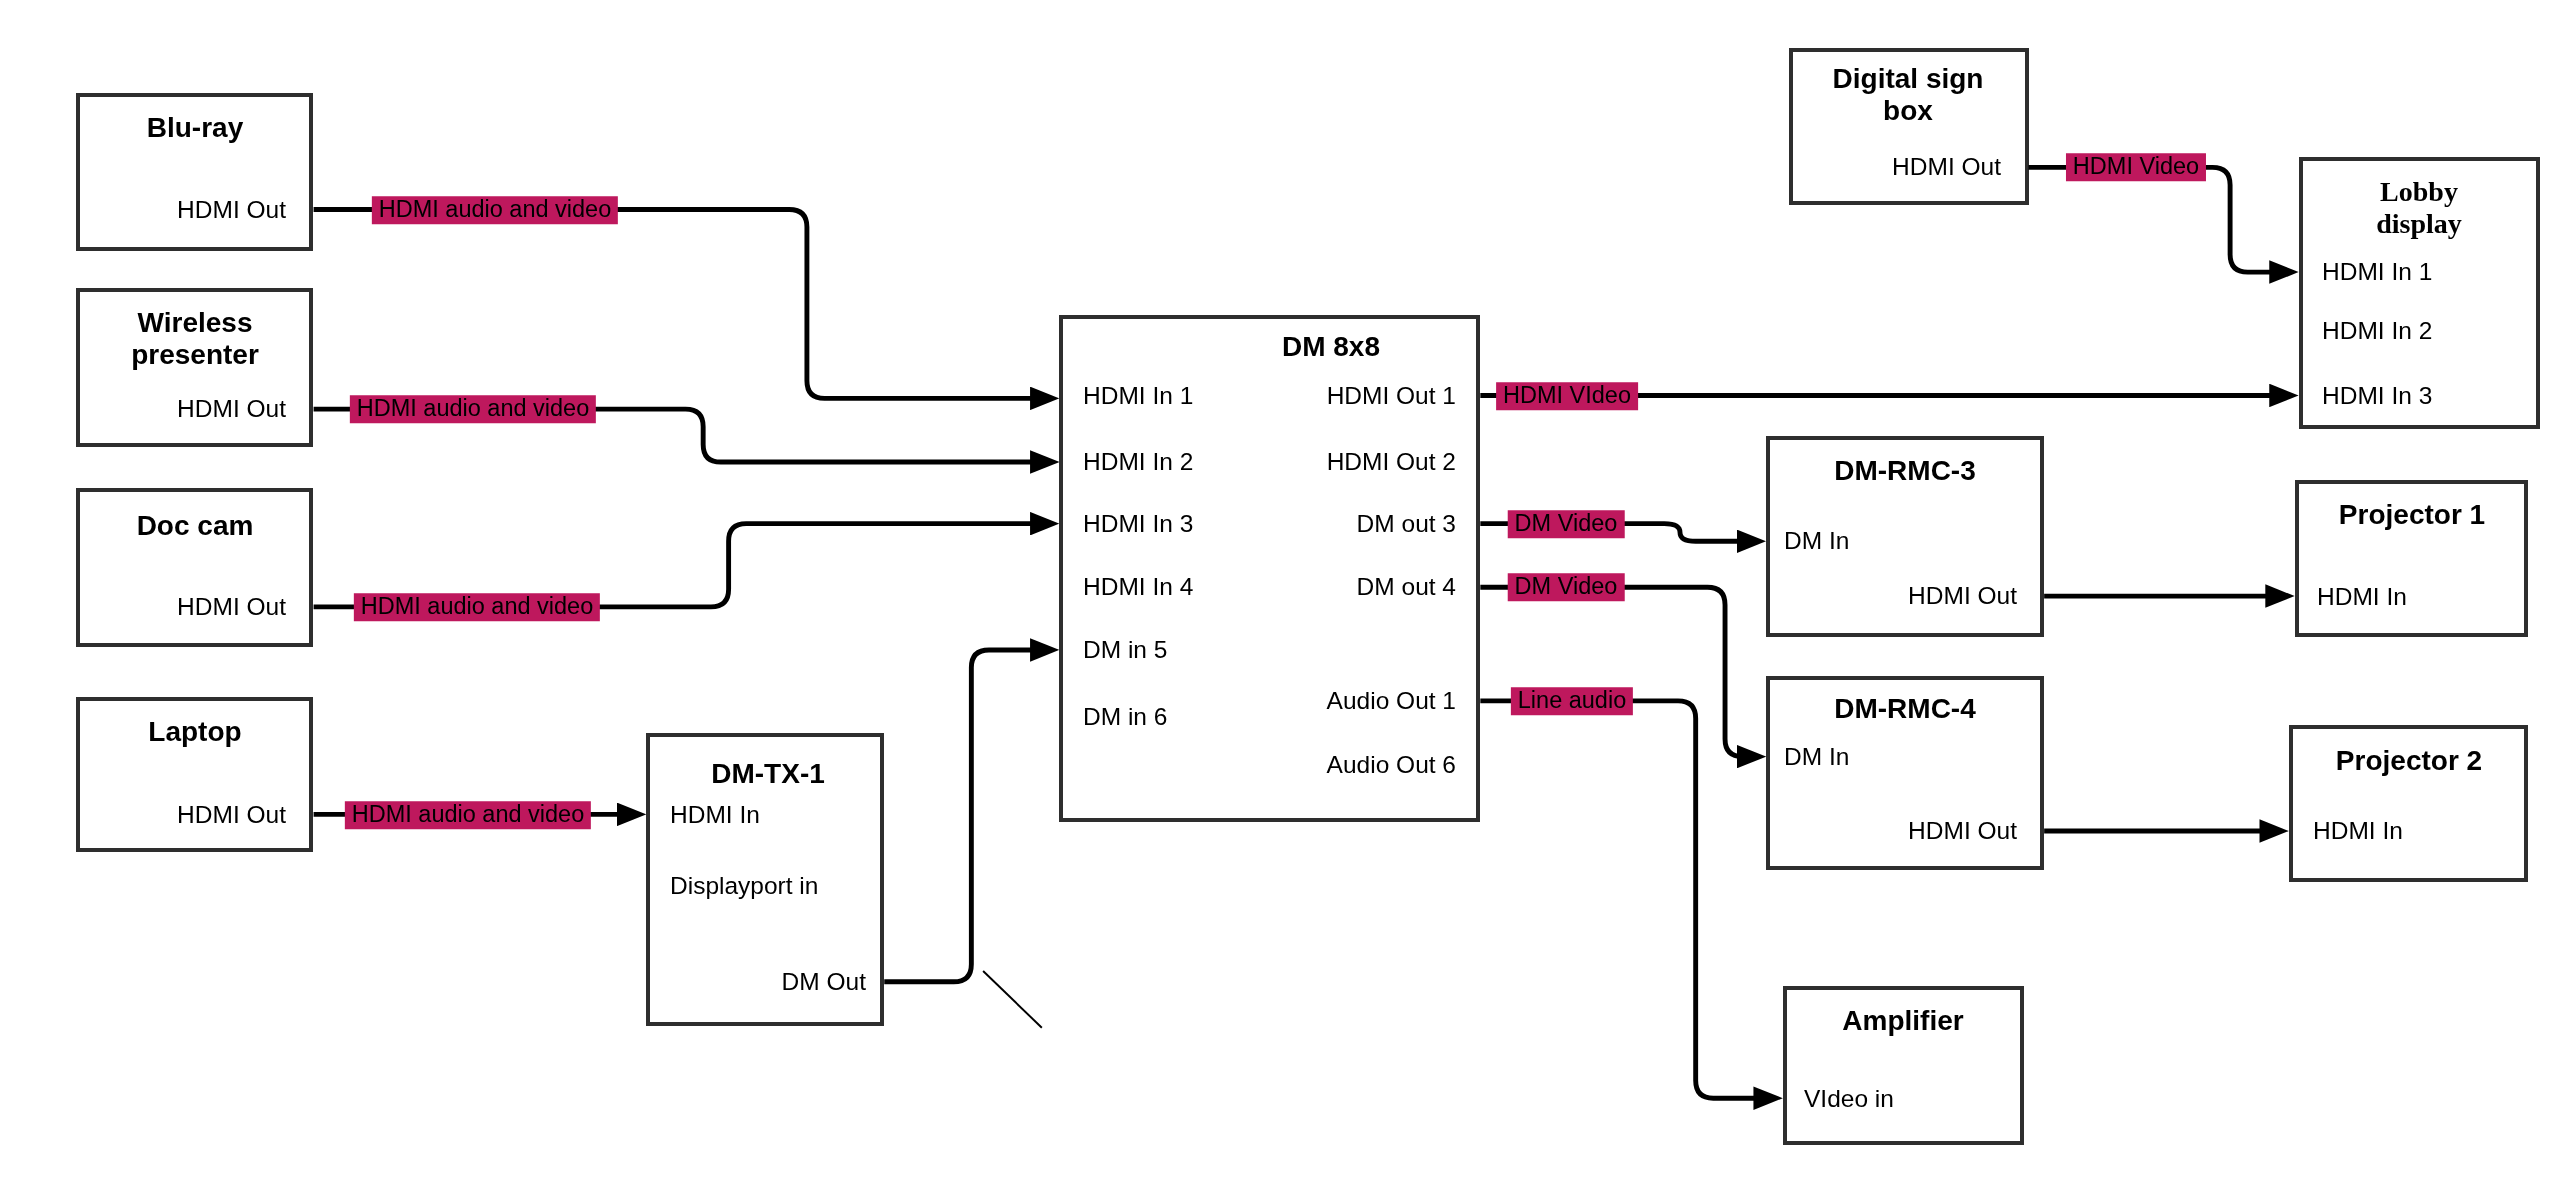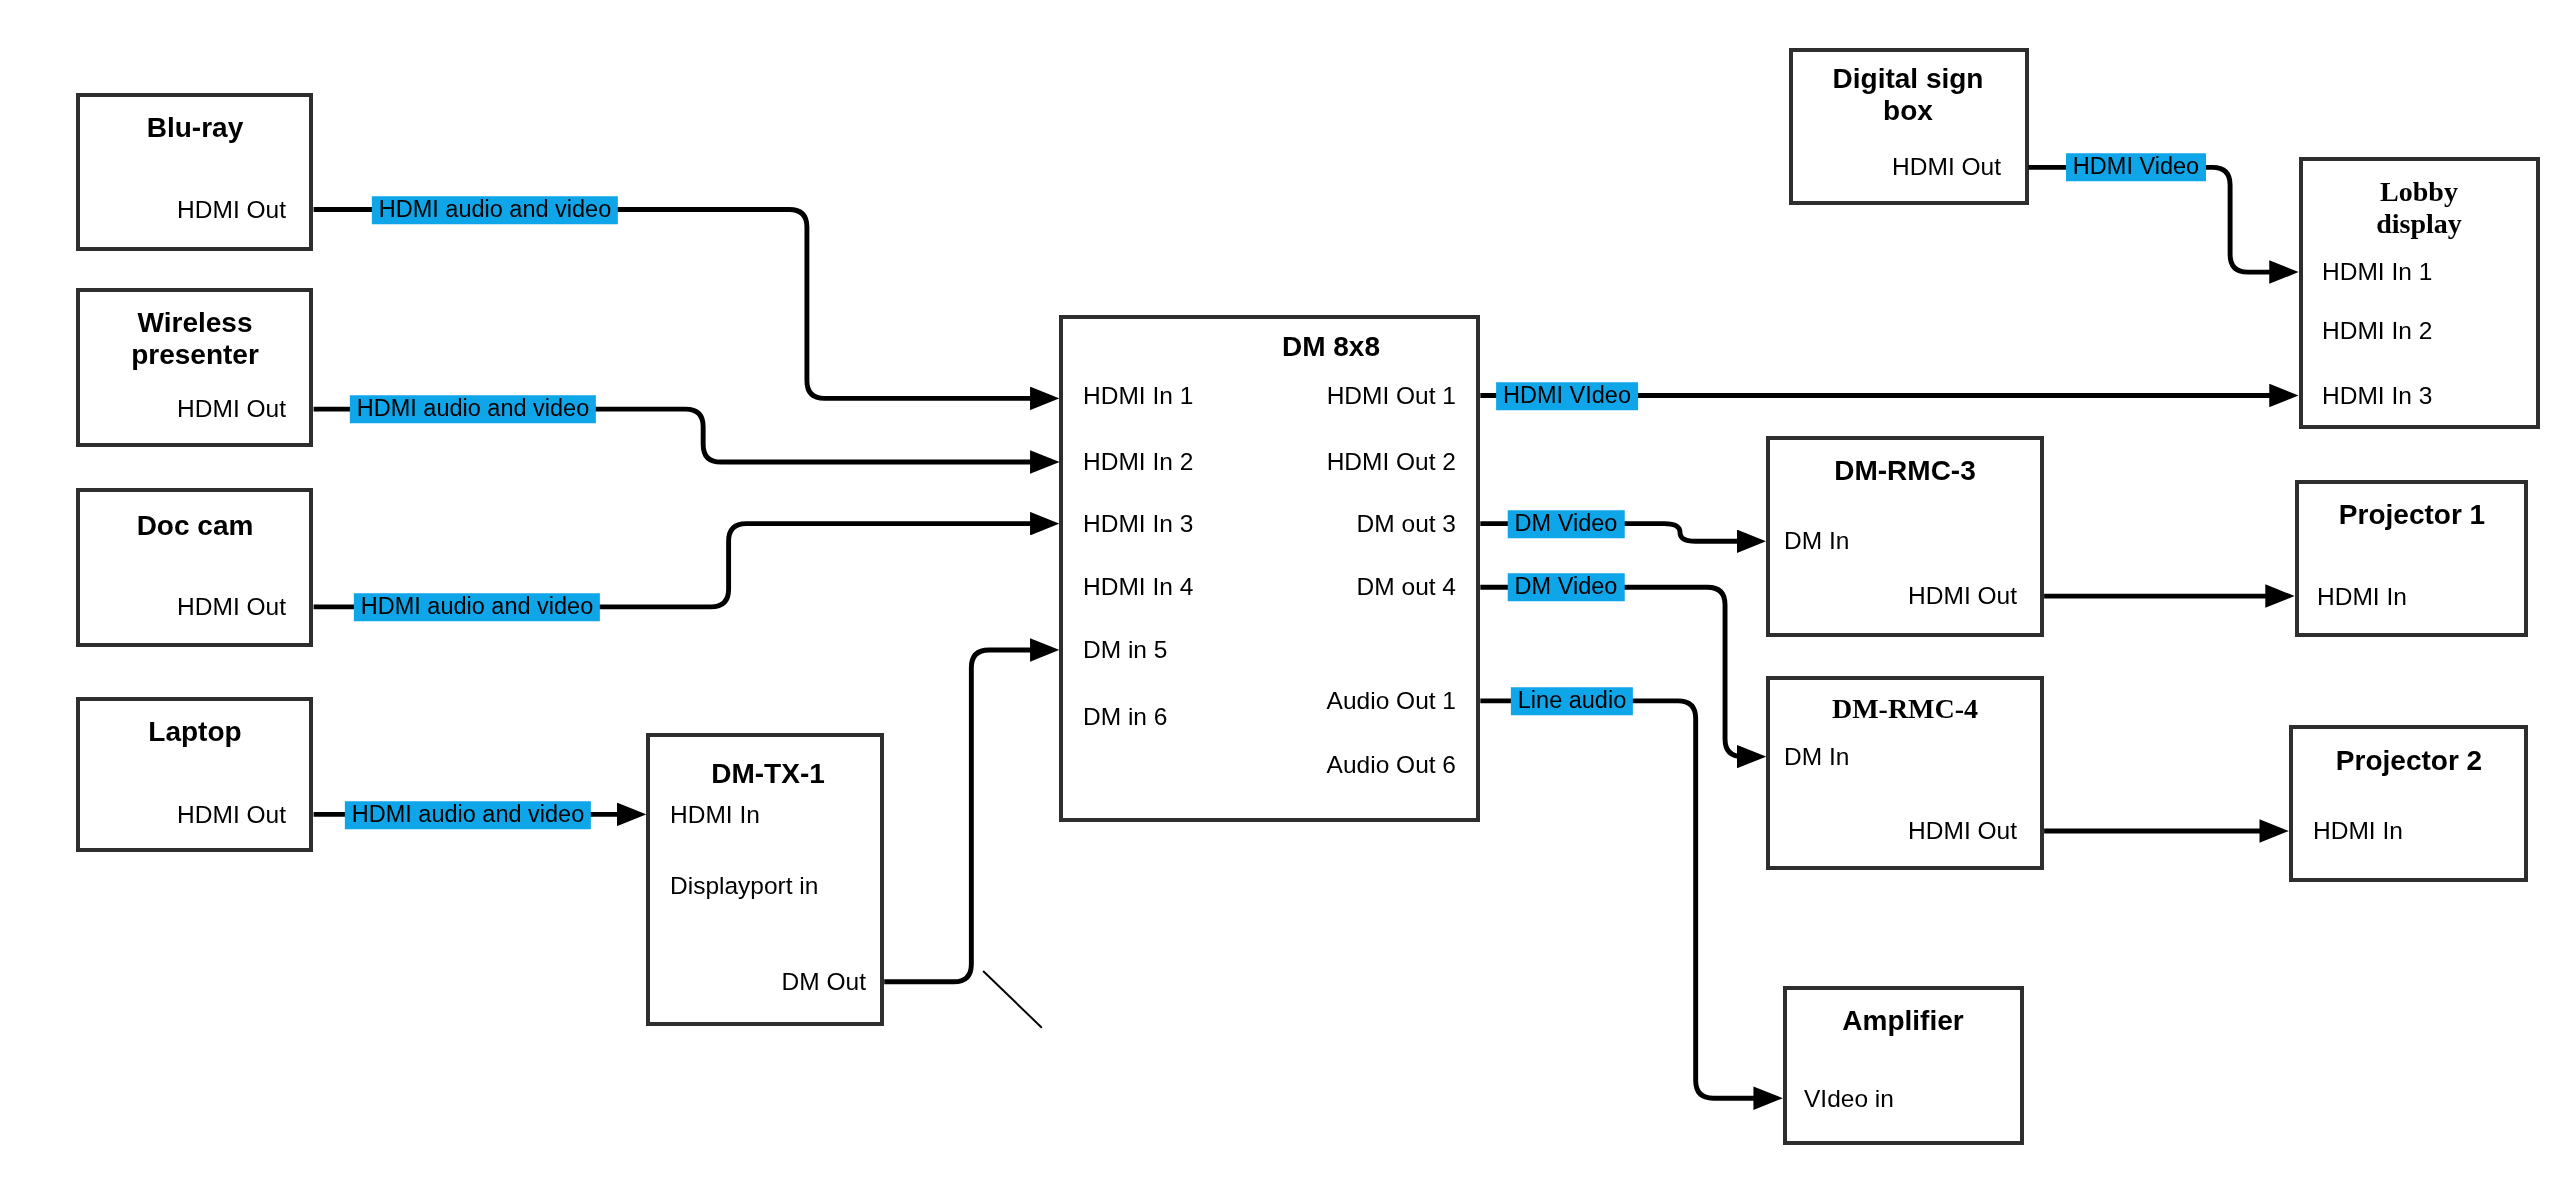--- a/index.html
+++ b/index.html
@@ -4,21 +4,21 @@
 <style>
   html,body{margin:0;padding:0;background:#fff;}
   #canvas{position:relative;width:2576px;height:1201px;background:#fff;overflow:hidden;
           font-family:"Liberation Sans",sans-serif;color:#000;}
   .node{position:absolute;background:#fff;border:4.9px solid #2e2e2e;box-sizing:border-box;}
   .node-title{position:absolute;transform:translate(-50%,-50%);font-weight:bold;font-size:28px;
               line-height:32px;text-align:center;white-space:pre-line;}
   .port{position:absolute;font-size:24.5px;line-height:24.5px;white-space:nowrap;transform:translateY(-50%);}
   .port.r{text-align:center;}
   .edge-label{position:absolute;transform:translate(-50%,-50%);font-size:23.5px;line-height:23.5px;
-              background:#0ea5e9;padding:2px 6.9px;white-space:nowrap;}
+              background:#be185d;padding:2px 6.9px;white-space:nowrap;}
   .annotation{position:absolute;border:2px dashed #3a3a3a;background:#fff;display:flex;
               align-items:center;justify-content:center;text-align:center;font-size:20.6px;
               line-height:26.4px;box-sizing:border-box;}
   .annotation .inner{width:157px;}
   svg.wires{position:absolute;left:0;top:0;}
 </style>
 </head>
 <body>
 
 <div id="canvas">
@@ -62,21 +62,21 @@
 
   <div class="node-title" style="left:195px;top:128px;">Blu-ray</div>
   <div class="node-title" style="left:195px;top:339px;width:166px;">Wireless presenter</div>
   <div class="node-title" style="left:195px;top:526px;">Doc cam</div>
   <div class="node-title" style="left:195px;top:732px;">Laptop</div>
   <div class="node-title" style="left:768px;top:774px;">DM-TX-1</div>
   <div class="node-title" style="left:1331px;top:347px;">DM 8x8</div>
   <div class="node-title" style="left:1908px;top:95px;width:176px;">Digital sign box</div>
   <div class="node-title" style="left:2419px;top:208px;width:147px;font-family:Liberation Serif, serif;">Lobby display</div>
   <div class="node-title" style="left:1905px;top:471px;">DM-RMC-3</div>
-  <div class="node-title" style="left:1905px;top:709px;font-family:Liberation Serif, serif;">DM-RMC-4</div>
+  <div class="node-title" style="left:1905px;top:709px;">DM-RMC-4</div>
   <div class="node-title" style="left:2412px;top:515px;">Projector 1</div>
   <div class="node-title" style="left:2409px;top:761px;">Projector 2</div>
   <div class="node-title" style="left:1903px;top:1021px;">Amplifier</div>
 
   <div class="port r" style="right:2290px;top:210px;">HDMI Out</div>
   <div class="port r" style="right:2290px;top:409px;">HDMI Out</div>
   <div class="port r" style="right:2290px;top:607px;">HDMI Out</div>
   <div class="port r" style="right:2290px;top:815px;">HDMI Out</div>
 
   <div class="port" style="left:670px;top:815px;">HDMI In</div>

